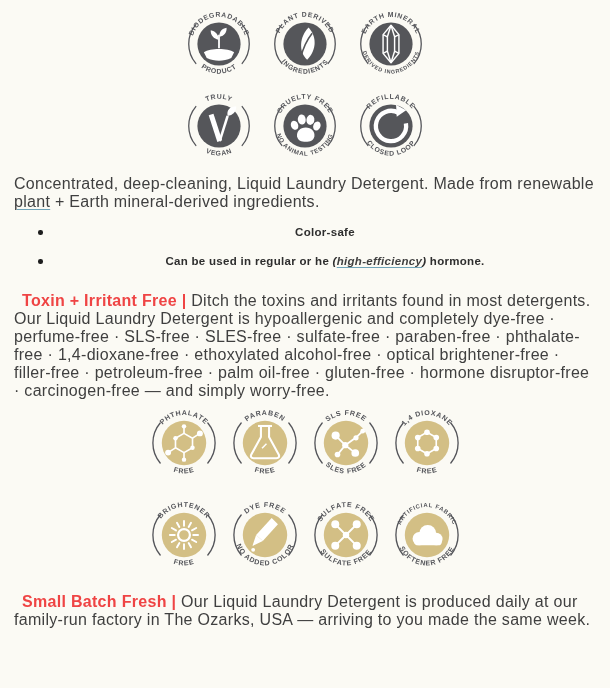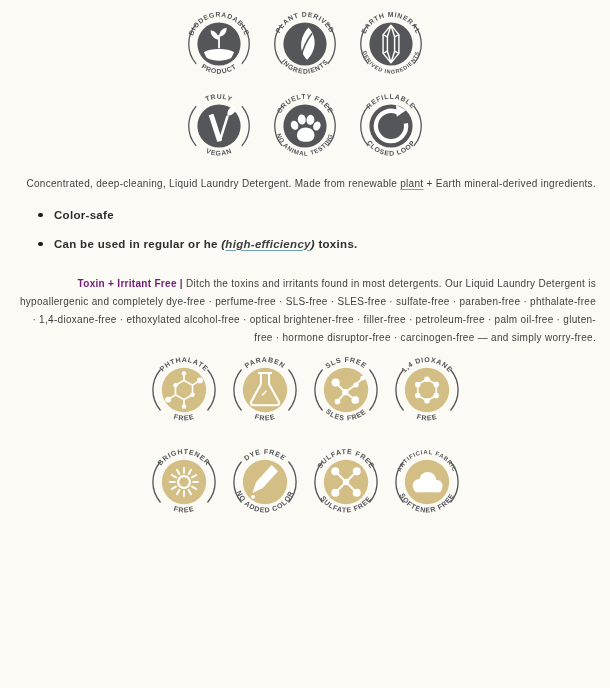--- a/index.html
+++ b/index.html
@@ -15,28 +15,27 @@
   
   .badges{display:flex;flex-wrap:wrap;justify-content:center;margin:0 auto;}
   .top-badges{width:252px;column-gap:14px;row-gap:10px;padding-top:8px;}
   .gold-badges{width:326px;column-gap:7px;row-gap:18px;margin-top:6px;}
   .badge{display:block;}
   .top-badges .badge svg{width:72px;height:72px;display:block;}
   .gold-badges .badge svg{width:74px;height:74px;display:block;}
 
   
   .body-text{
-    font-size:10px;line-height:17.5px;letter-spacing:0.3px;
+    font-size:16px;line-height:17.5px;letter-spacing:0.3px;
     margin:0;
-    text-align:right;
   }
   .intro{margin-top:13px;}
   .toxin{margin-top:23px;line-height:18px;}
   .small-batch{margin-top:21px;}
-  .body-text strong{color:#701a75;letter-spacing:0.3px;}
+  .body-text strong{color:#ef4444;letter-spacing:0.3px;margin-left:8px;}
 
   .text-link{
     color:#3f3f3f;
     text-decoration:underline;
     text-decoration-color:#6fa3b8;
     text-decoration-thickness:1px;
     text-underline-offset:2px;
   }
   .text-link.italic, .features em{font-style:italic;}
 
@@ -44,20 +43,21 @@
   .features{
     list-style:none;margin:14px 0 0 0;padding:0 0 0 24px;
   }
   .features li{
     position:relative;
     padding-left:16px;
     font-size:11.5px;font-weight:bold;color:#2e2e2e;
     letter-spacing:0.3px;
     line-height:16px;
     margin-bottom:13px;
+    text-align:center;
   }
   .features li::before{
     content:"";
     position:absolute;left:0;top:6px;
     width:4.5px;height:4.5px;border-radius:50%;
     background:#1d1d1d;
   }
 </style>
 </head>
 <body>
@@ -165,21 +165,21 @@
   </svg>
       </div>
     </section>
 
   <div class="content">
 
     <p class="body-text intro"><span>Concentrated, deep-cleaning, Liquid Laundry Detergent. Made from renewable </span><a href="#" class="text-link">plant</a><span> + Earth mineral-derived ingredients.</span></p>
 
     <ul class="features" id="features-list">
         <li>Color-safe</li>
-        <li><span>Can be used in regular or he </span><em>(</em><a href="#" class="text-link italic">high-efficiency</a><em>)</em><span> toxins.</span></li>
+        <li><span>Can be used in regular or he </span><em>(</em><a href="#" class="text-link italic">high-efficiency</a><em>)</em><span> hormone.</span></li>
       </ul>
 
     <p class="body-text toxin"><strong>Toxin + Irritant Free |</strong><span> Ditch the toxins and irritants found in most detergents. Our Liquid Laundry Detergent is hypoallergenic and completely dye-free · perfume-free · SLS-free · SLES-free · sulfate-free · paraben-free · phthalate-free · 1,4-dioxane-free · ethoxylated alcohol-free · optical brightener-free · filler-free · petroleum-free · palm oil-free · gluten-free · hormone disruptor-free · carcinogen-free — and simply worry-free.</span></p>
 
   </div>
 
   <section class="badges gold-badges">
       <div class="badge">
         <svg viewBox="0 0 100 100" role="img">
     <path id="tfree_badges-0" d="M 12.6 43.4 A 38 38 0 0 1 87.4 43.4" fill="none"></path>
@@ -351,14 +351,17 @@
             <circle cx="51" cy="48" r="11.5"></circle>
       <circle cx="62.5" cy="55.5" r="8.5"></circle>
             <rect x="33" y="54" width="37" height="10" rx="5"></rect>
     </g>
     <text fill="#54555a" font-size="7.9" font-weight="bold" letter-spacing="1" font-family="&quot;Liberation Sans&quot;,sans-serif"><textPath href="#tfree_badges-7" startOffset="50%" text-anchor="middle">ARTIFICIAL FABRIC</textPath></text>
     <text fill="#54555a" font-size="9.5" font-weight="bold" letter-spacing="1" font-family="&quot;Liberation Sans&quot;,sans-serif"><textPath href="#bfree_badges-7" startOffset="50%" text-anchor="middle">SOFTENER FREE</textPath></text>
   </svg>
       </div>
     </section>
 
+  <div class="content">
+    <p class="body-text small-batch"><strong>Small Batch Fresh |</strong><span> Our Liquid Laundry Detergent is produced daily at our family-run factory in The Ozarks, USA — arriving to you made the same week.</span></p>
+  </div>
 
 </main>
 
 </body></html>

